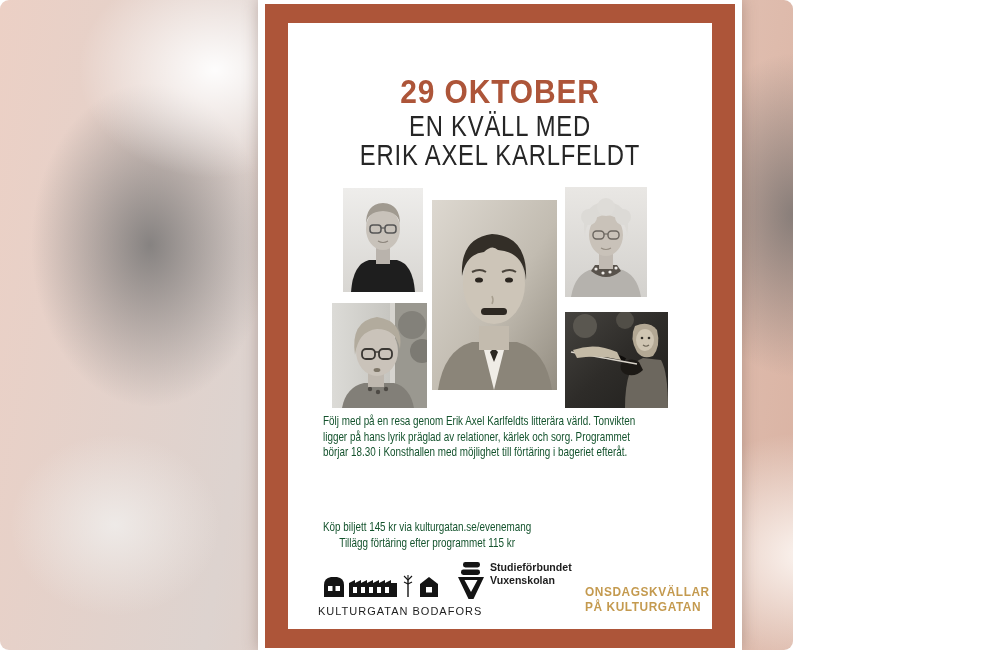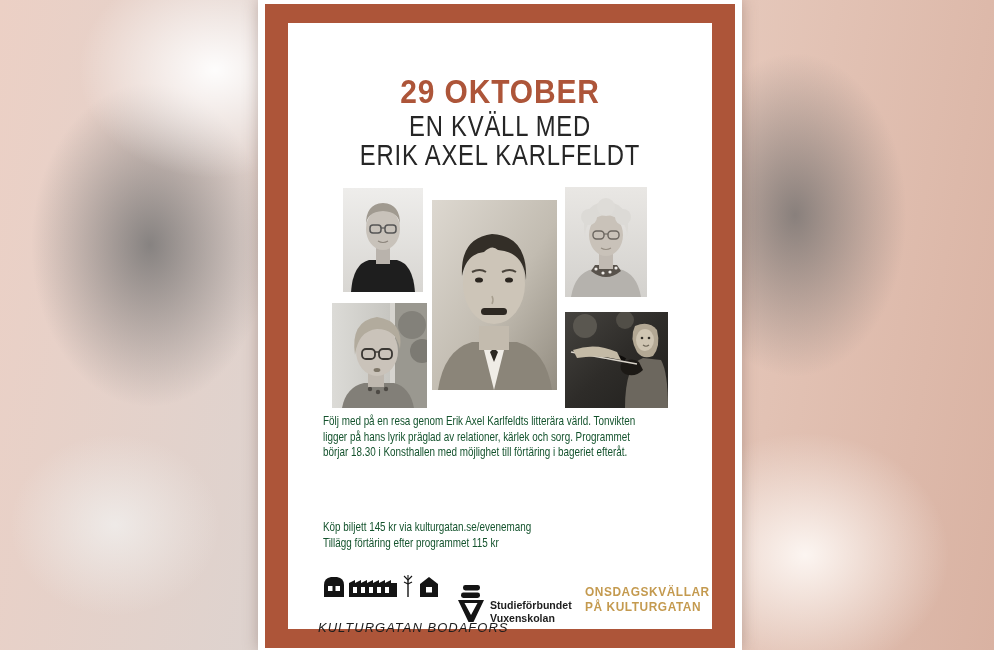--- a/index.html
+++ b/index.html
@@ -1,24 +1,25 @@
 <!DOCTYPE html>
 <html style="--rust: #ad5539; --gold: #c49a4f;"><head>
 <meta charset="utf-8">
 <style>
   html,body{margin:0;padding:0;}
   body{font-family:"Liberation Sans", sans-serif;}
-  #stage{position:relative;width:994px;height:650px;overflow:hidden;
+  #stage{position:relative;width:793px;height:650px;overflow:hidden;
     background:
       radial-gradient(ellipse 190px 150px at 215px 70px, rgba(255,255,255,.95), rgba(255,255,255,0) 72%),
       radial-gradient(ellipse 165px 225px at 150px 245px, rgba(108,108,108,.78), rgba(108,108,108,0) 72%),
       radial-gradient(ellipse 150px 130px at 115px 525px, rgba(240,238,236,.85), rgba(240,238,236,0) 70%),
       radial-gradient(ellipse 155px 225px at 795px 215px, rgba(102,102,102,.72), rgba(102,102,102,0) 72%),
       radial-gradient(ellipse 200px 170px at 805px 555px, rgba(255,251,248,.9), rgba(255,255,255,0) 72%),
       linear-gradient(100deg,#ecd0c5 0%,#ddd3cf 35%,#e6c9bc 65%,#d9b2a2 100%);
+    border-radius: 9px;
   }
   
   .page{position:absolute;left:258px;top:0;width:484px;height:650px;background:#ffffff;
         box-shadow:0 0 14px rgba(100,70,60,.35);}
   .frame{position:absolute;left:7px;right:7px;top:4px;bottom:2px;
          border:19px solid var(--rust,#ad5539);border-left-width:23px;border-right-width:23px;}
   
   .date{position:absolute;left:0;width:100%;top:72px;text-align:center;
         font-size:34px;font-weight:800;color:var(--rust,#ad5539);letter-spacing:1px;
         transform:scaleX(.88);}
@@ -29,25 +30,25 @@
   .photo{position:absolute;overflow:hidden;background:#ddd;}
   .photo svg{display:block;width:100%;height:100%;}
   .ph1{left:85px; top:188px;width:80px; height:104px;}
   .ph2{left:174px;top:200px;width:125px;height:190px;}
   .ph3{left:307px;top:187px;width:82px; height:110px;}
   .ph4{left:74px; top:303px;width:95px; height:105px;}
   .ph5{left:307px;top:312px;width:103px;height:96px;}
   
   .txtblock{position:absolute;left:65px;color:#14532d;font-size:13px;line-height:15.5px;}
   .txtblock .line{white-space:nowrap;transform:scaleX(.76);transform-origin:0 50%;}
-  .intro{top:413px;} .participants{top:479px;} .tickets{top:519px;}
+  .intro{top:413px;} .participants{top:479px;} .tickets{top:519px;text-align:center;}
   
   .f-kult{position:absolute;left:60px;top:574px;width:126px;text-align:center;}
-  .f-kult .lbl{margin-top:18px;font-size:13px;letter-spacing:1px;color:#1d1d1d;white-space:nowrap;font-style:italic;}
-  .f-sv{position:absolute;left:198px;top:584px;display:flex;align-items:flex-end;}
+  .f-kult .lbl{margin-top:3px;font-size:11px;letter-spacing:1px;color:#1d1d1d;white-space:nowrap;}
+  .f-sv{position:absolute;left:198px;top:561px;display:flex;align-items:flex-start;}
   .f-sv .names{margin-left:4px;font-size:11.5px;font-weight:700;line-height:12.5px;color:#1d1d1d;
                transform:scaleX(.92);transform-origin:0 50%;white-space:nowrap;}
   .f-ons{position:absolute;left:327px;top:585px;font-size:12.5px;font-weight:800;
          color:var(--gold,#c49a4f);letter-spacing:.6px;line-height:14.5px;
          transform:scaleX(.95);transform-origin:0 0;white-space:nowrap;}
 </style>
 </head>
 <body>
 
 <div id="stage">

